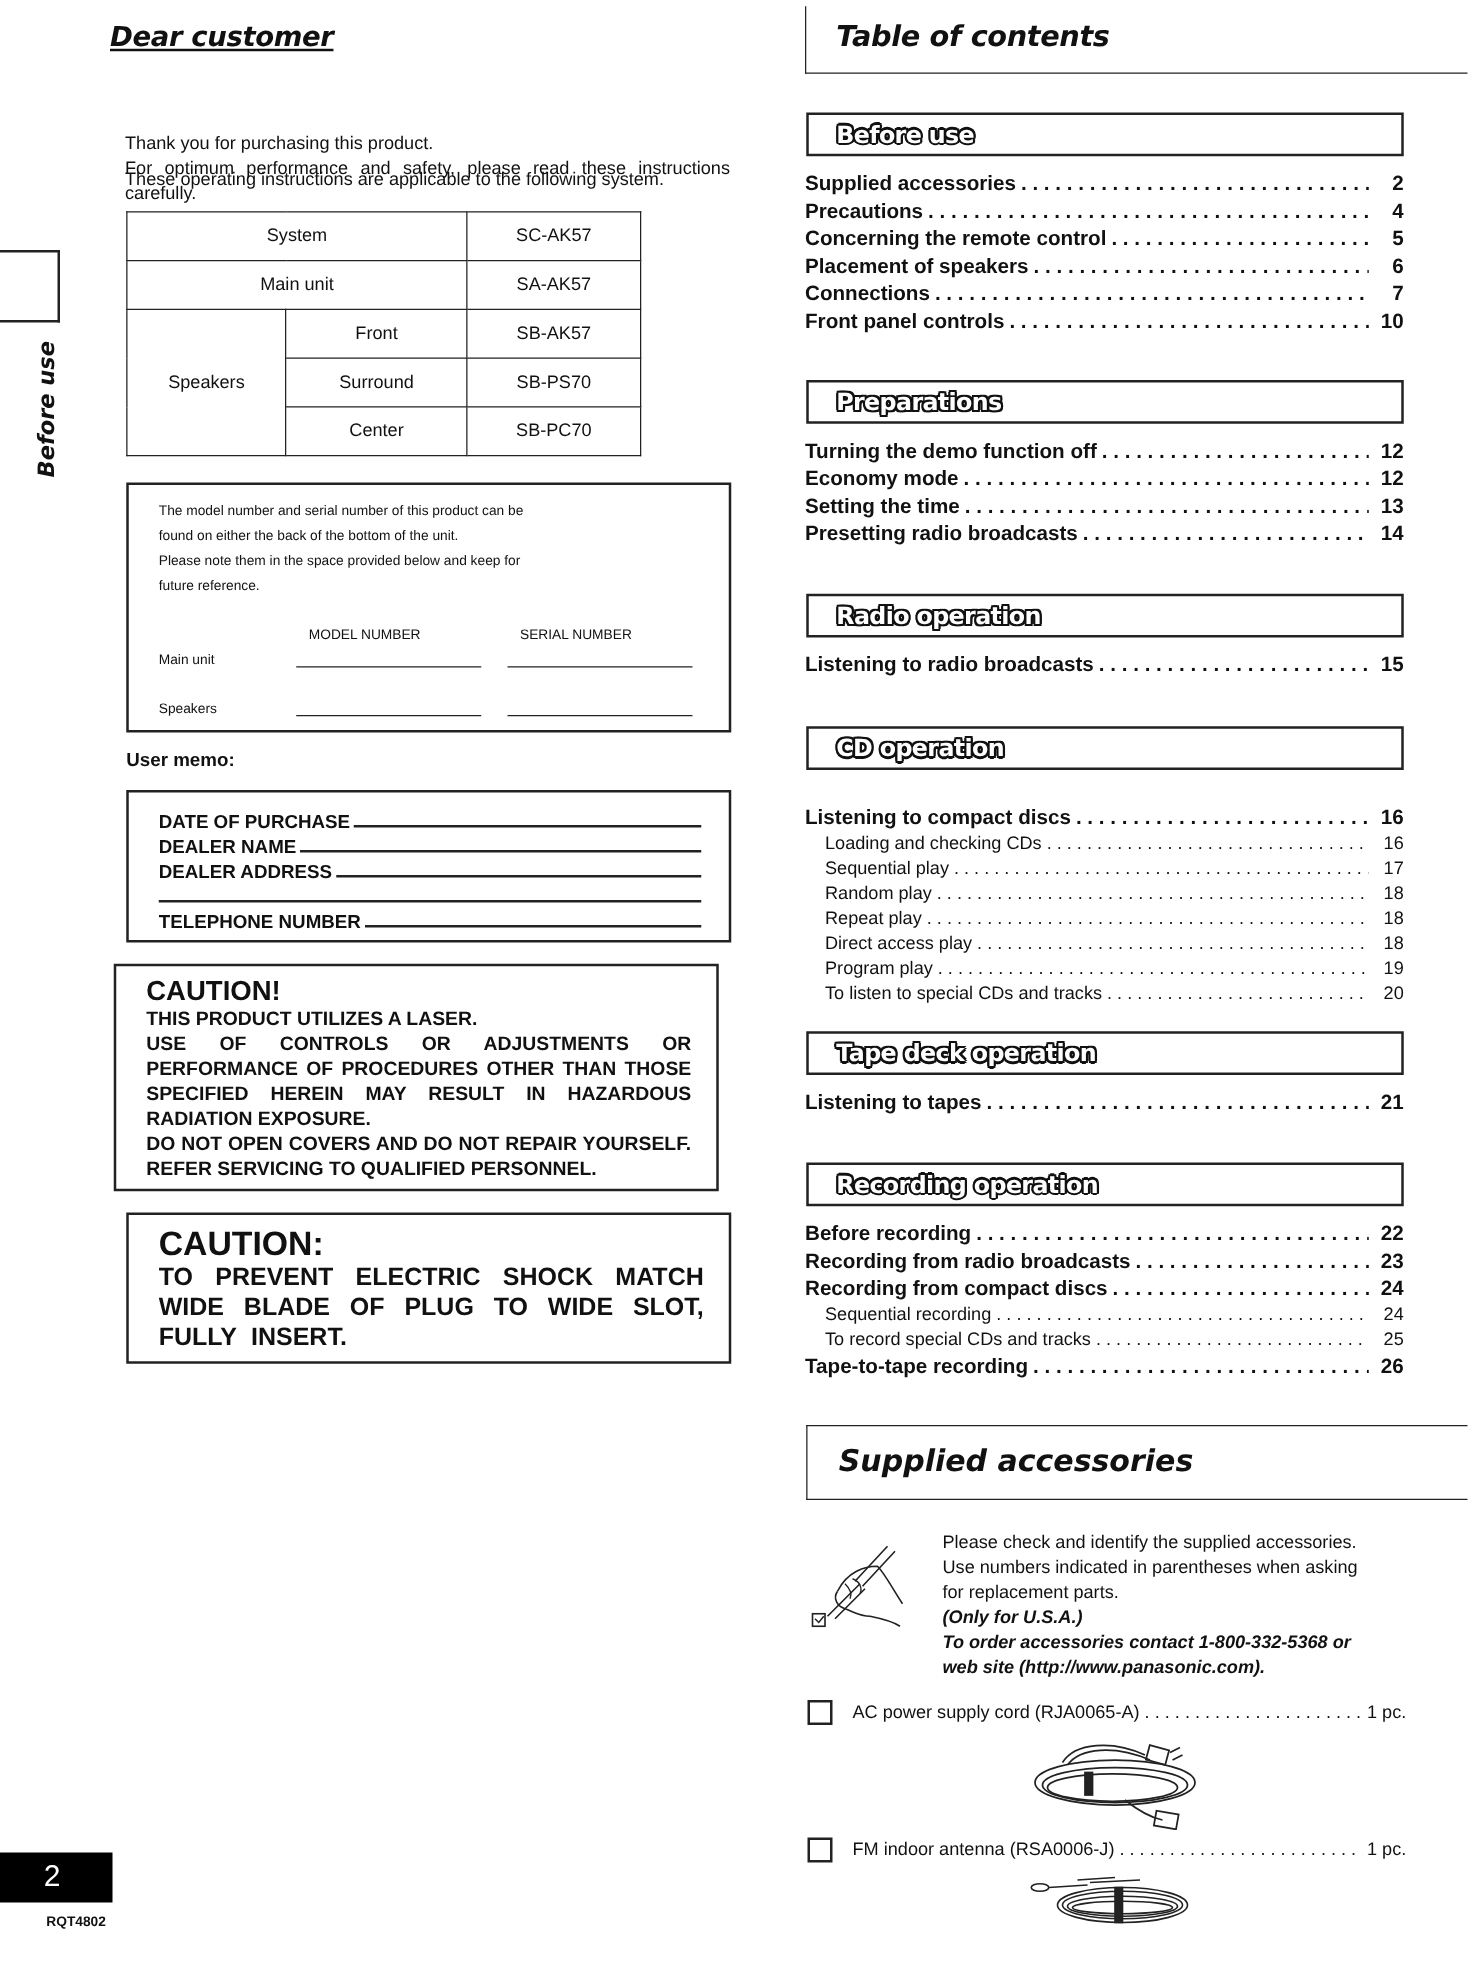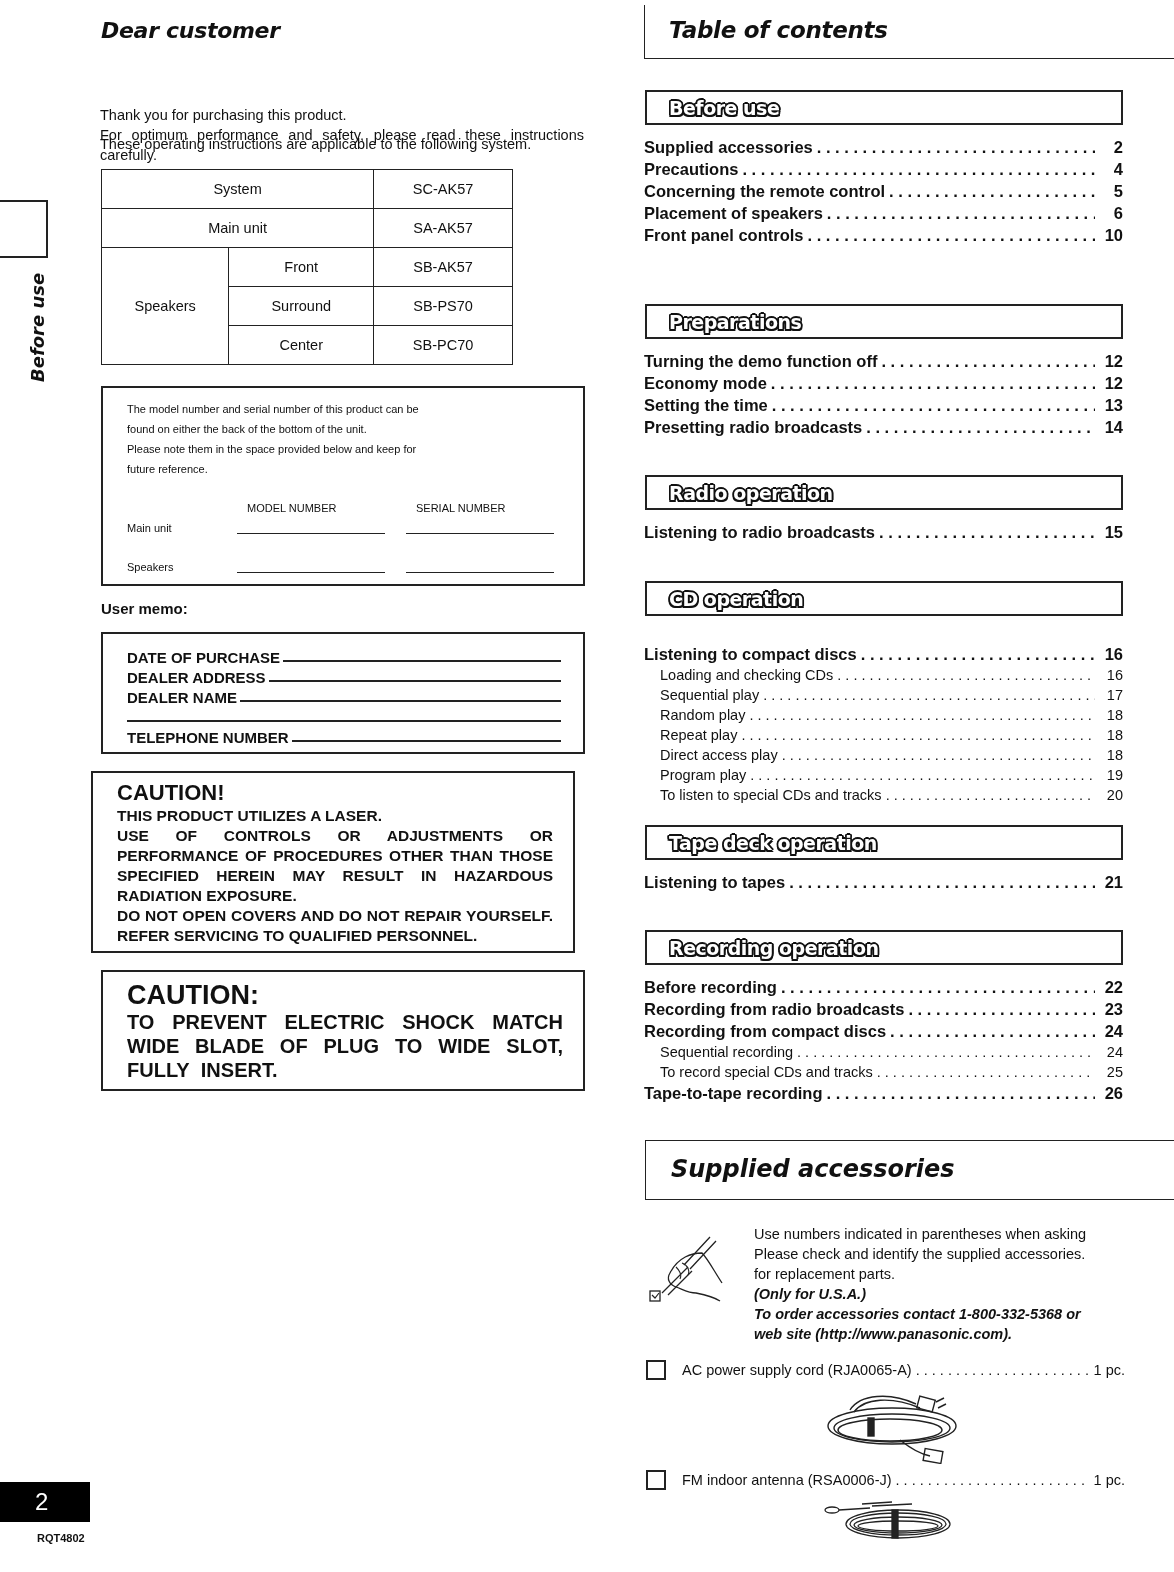--- a/index.html
+++ b/index.html
@@ -93,21 +93,21 @@
 <body>
 
 <div class="abs side-tab-box" style="left:0; top:200px; width:46px; height:54px;"></div>
 <div class="abs side-label" style="left:27px; top:382px;">Before use</div>
 
 <div class="abs page-num-box" style="left:0; top:1482px; width:90px; height:40px;">
   <span style="margin-left:35px;">2</span>
 </div>
 <div class="abs doc-code" style="left:37px; top:1532px;">RQT4802</div>
 
-<div class="abs h-title" style="left:101px; top:18px;">Dear customer</div>
+<div class="abs h-title" style="left:88px; top:18px;text-decoration:underline;">Dear customer</div>
 
 <div class="abs p" style="left:100px; top:64px; width:484px;margin-top:41px;">
   <div>Thank you for purchasing this product.</div>
   <div class="p-just">For optimum performance and safety, please read these instructions carefully.</div>
 </div>
 <div class="abs p" style="left:100px; top:134px; width:490px;">These operating instructions are applicable to the following system.</div>
 
 <table class="abs models" style="left:101px; top:169px; width:412px;">
   <colgroup>
       <col style="width:146px">
@@ -158,25 +158,25 @@
 
 <div class="abs" style="left:101px; top:600px; font-weight:bold; font-size:15px;">User memo:</div>
 
 <div class="abs box" style="left:101px; top:632px; width:484px; height:122px;">
   <div class="abs" style="left:24px; top:12px; width:434px;">
     <div class="memo-row">
       <span>DATE OF PURCHASE</span>
         <span class="line"></span>
     </div>
     <div class="memo-row">
+      <span>DEALER NAME</span>
+        <span class="line"></span>
+    </div>
+    <div class="memo-row">
       <span>DEALER ADDRESS</span>
-        <span class="line"></span>
-    </div>
-    <div class="memo-row">
-      <span>DEALER NAME</span>
         <span class="line"></span>
     </div>
     <div class="memo-row">
       <span class="line" style="margin-left:0;"></span>
     </div>
     <div class="memo-row">
       <span>TELEPHONE NUMBER</span>
         <span class="line"></span>
     </div>
   </div>
@@ -218,20 +218,25 @@
       </div>
       <div class="toc-row major">
         <span class="label">Concerning the remote control</span>
         <span class="dots"></span>
         <span class="pg">5</span>
       </div>
       <div class="toc-row major">
         <span class="label">Placement of speakers</span>
         <span class="dots"></span>
         <span class="pg">6</span>
+      </div>
+      <div class="toc-row major">
+        <span class="label">Connections</span>
+        <span class="dots"></span>
+        <span class="pg">7</span>
       </div>
       <div class="toc-row major">
         <span class="label">Front panel controls</span>
         <span class="dots"></span>
         <span class="pg">10</span>
       </div>
     </div>
     <div class="abs toc-section-box" style="left: 645px; top: 304px; width: 478px;">
       <span class="outline-title">Preparations</span>
     </div>
@@ -366,22 +371,22 @@
   <rect x="2" y="56" width="10" height="10" fill="none" stroke="#222" stroke-width="1.3"></rect>
   <path d="M4 60 L7 63 L11 58" fill="none" stroke="#222" stroke-width="1.2"></path>
   <path d="M14 58 L40 32 M20 60 L44 36" fill="none" stroke="#222" stroke-width="1.3"></path>
   <path d="M62 2 L36 30 M68 6 L42 34" fill="none" stroke="#222" stroke-width="1.3"></path>
   <path d="M22 38 C30 22 44 18 54 18 C60 24 66 36 74 48" fill="none" stroke="#222" stroke-width="1.3"></path>
   <path d="M22 38 C18 44 22 50 28 52 C34 54 40 58 48 58 C58 60 66 62 72 66" fill="none" stroke="#222" stroke-width="1.3"></path>
   <path d="M28 32 C32 36 34 40 32 44 M34 28 C40 30 42 36 40 40" fill="none" stroke="#222" stroke-width="1.1"></path>
 </svg>
 
 <div class="abs" style="left:754px; top:1224px; width:380px;">
+  <div class="sa-p">Please check and identify the supplied accessories.</div>
   <div class="sa-p">Use numbers indicated in parentheses when asking</div>
-  <div class="sa-p">Please check and identify the supplied accessories.</div>
   <div class="sa-p">for replacement parts.</div>
   <div class="sa-p it">(Only for U.S.A.)</div>
   <div class="sa-p it">To order accessories contact 1-800-332-5368 or</div>
   <div class="sa-p it">web site (http://www.panasonic.com).</div>
 </div>
 
 <div class="abs acc-row" style="left:646px; top:1360px;">
   <span class="checkbox"></span>
   <span>AC power supply cord (RJA0065-A)</span>
   <span class="dots"></span>

